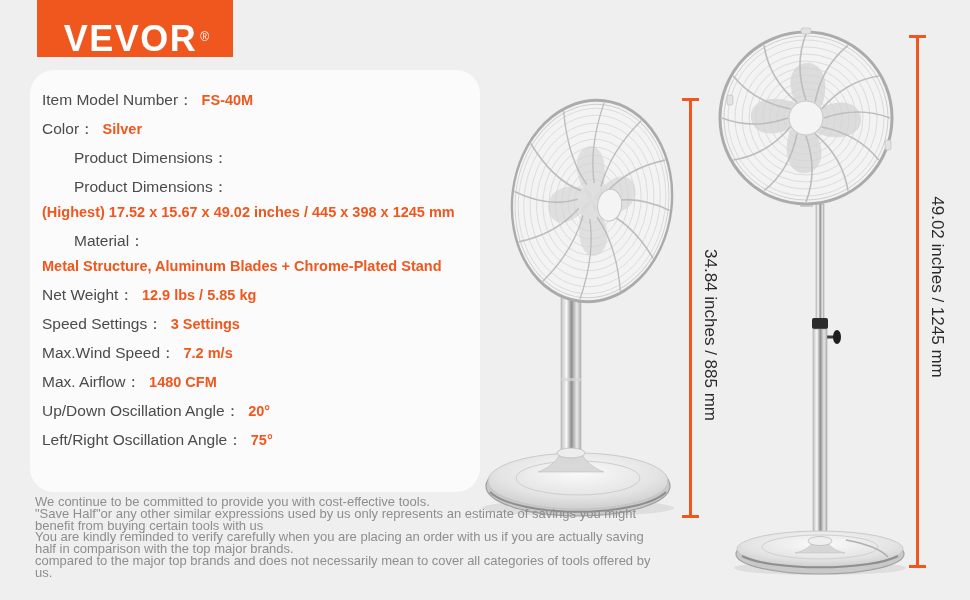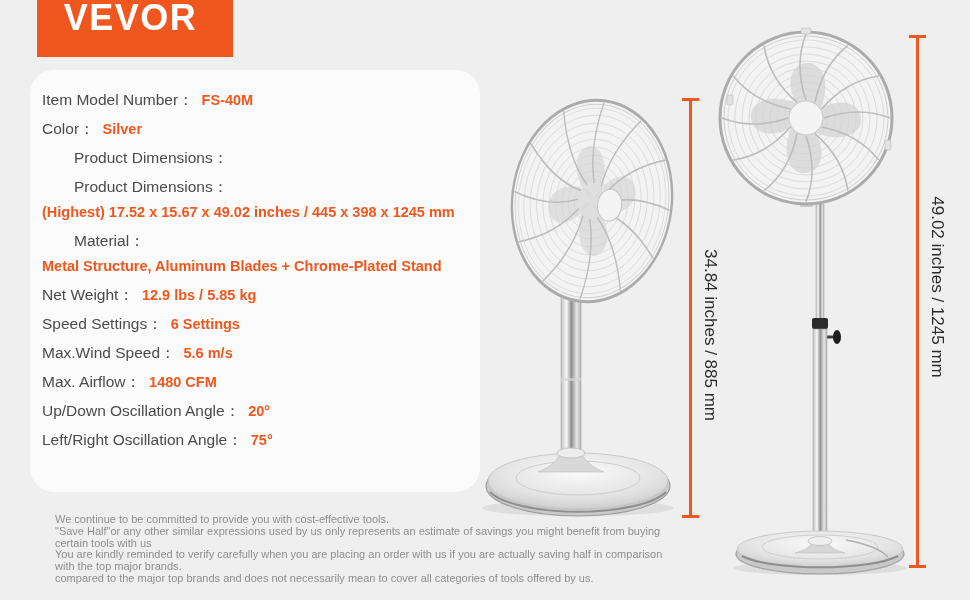--- a/index.html
+++ b/index.html
@@ -11,21 +11,21 @@
   :root{
     --brand-orange:#F0571E;
     --label-gray:#4b4b4b;
     --dim-text:#2b2b2b;
     --footer-gray:#8e8e8e;
   }
   
   .logo{
     position:absolute;left:37px;top:0;width:196px;height:57px;
     background:var(--brand-orange);
-    display:flex;align-items:flex-start;justify-content:center;
+    display:flex;align-items:flex-end;justify-content:center;
   }
   .logo .word{
     color:#fff;font-weight:bold;font-size:36px;letter-spacing:1.5px;line-height:1;
   }
   .logo .reg{
     color:#fff;font-size:12px;vertical-align:super;position:relative;top:-13px;left:3px;font-weight:normal;
   }
   
   .spec-card{
     position:absolute;left:30px;top:70px;width:450px;height:422px;
@@ -50,22 +50,22 @@
   #dim-line-lowest{left:689px;top:98px;height:420px;}
   #dim-line-highest{left:916px;top:35px;height:533px;}
   .dim-label{
     position:absolute;white-space:nowrap;color:var(--dim-text);
     font-size:17px;transform:translate(-50%,-50%) rotate(90deg);
   }
   #dim-label-lowest{left:710px;top:335px;}
   #dim-label-highest{left:937px;top:287px;}
   
   .footer{
-    position:absolute;left:35px;top:514px;width:620px;
-    color:var(--footer-gray);font-size:11px;line-height:11.8px;margin-left:20px;
+    position:absolute;left:35px;top:496px;width:620px;
+    color:var(--footer-gray);font-size:13px;line-height:11.8px;
   }
   
   .fans{position:absolute;left:0;top:0;pointer-events:none;}
 </style>
 </head>
 <body>
 
 <svg class="fans" width="970" height="600" viewBox="0 0 970 600">
   <defs>
     <linearGradient id="pole" x1="0" y1="0" x2="1" y2="0">
@@ -212,24 +212,24 @@
     <div class="val">(Highest) 17.52 x 15.67 x 49.02 inches / 445 x 398 x 1245 mm</div>
   </div>
   <div class="r-block">
     <div class="lbl">Material：</div>
     <div class="val">Metal Structure, Aluminum Blades + Chrome-Plated Stand</div>
   </div>
   <div class="r-inline">
     <span class="lbl">Net Weight：</span><span class="val">12.9 lbs / 5.85 kg</span>
   </div>
   <div class="r-inline">
-    <span class="lbl">Speed Settings：</span><span class="val">6 Settings</span>
-  </div>
-  <div class="r-inline">
-    <span class="lbl">Max.Wind Speed：</span><span class="val">5.6 m/s</span>
+    <span class="lbl">Speed Settings：</span><span class="val">3 Settings</span>
+  </div>
+  <div class="r-inline">
+    <span class="lbl">Max.Wind Speed：</span><span class="val">7.2 m/s</span>
   </div>
   <div class="r-inline">
     <span class="lbl">Max. Airflow：</span><span class="val">1480 CFM</span>
   </div>
   <div class="r-inline">
     <span class="lbl">Up/Down Oscillation Angle：</span><span class="val">20°</span>
   </div>
   <div class="r-inline">
     <span class="lbl">Left/Right Oscillation Angle：</span><span class="val">75°</span>
   </div>

